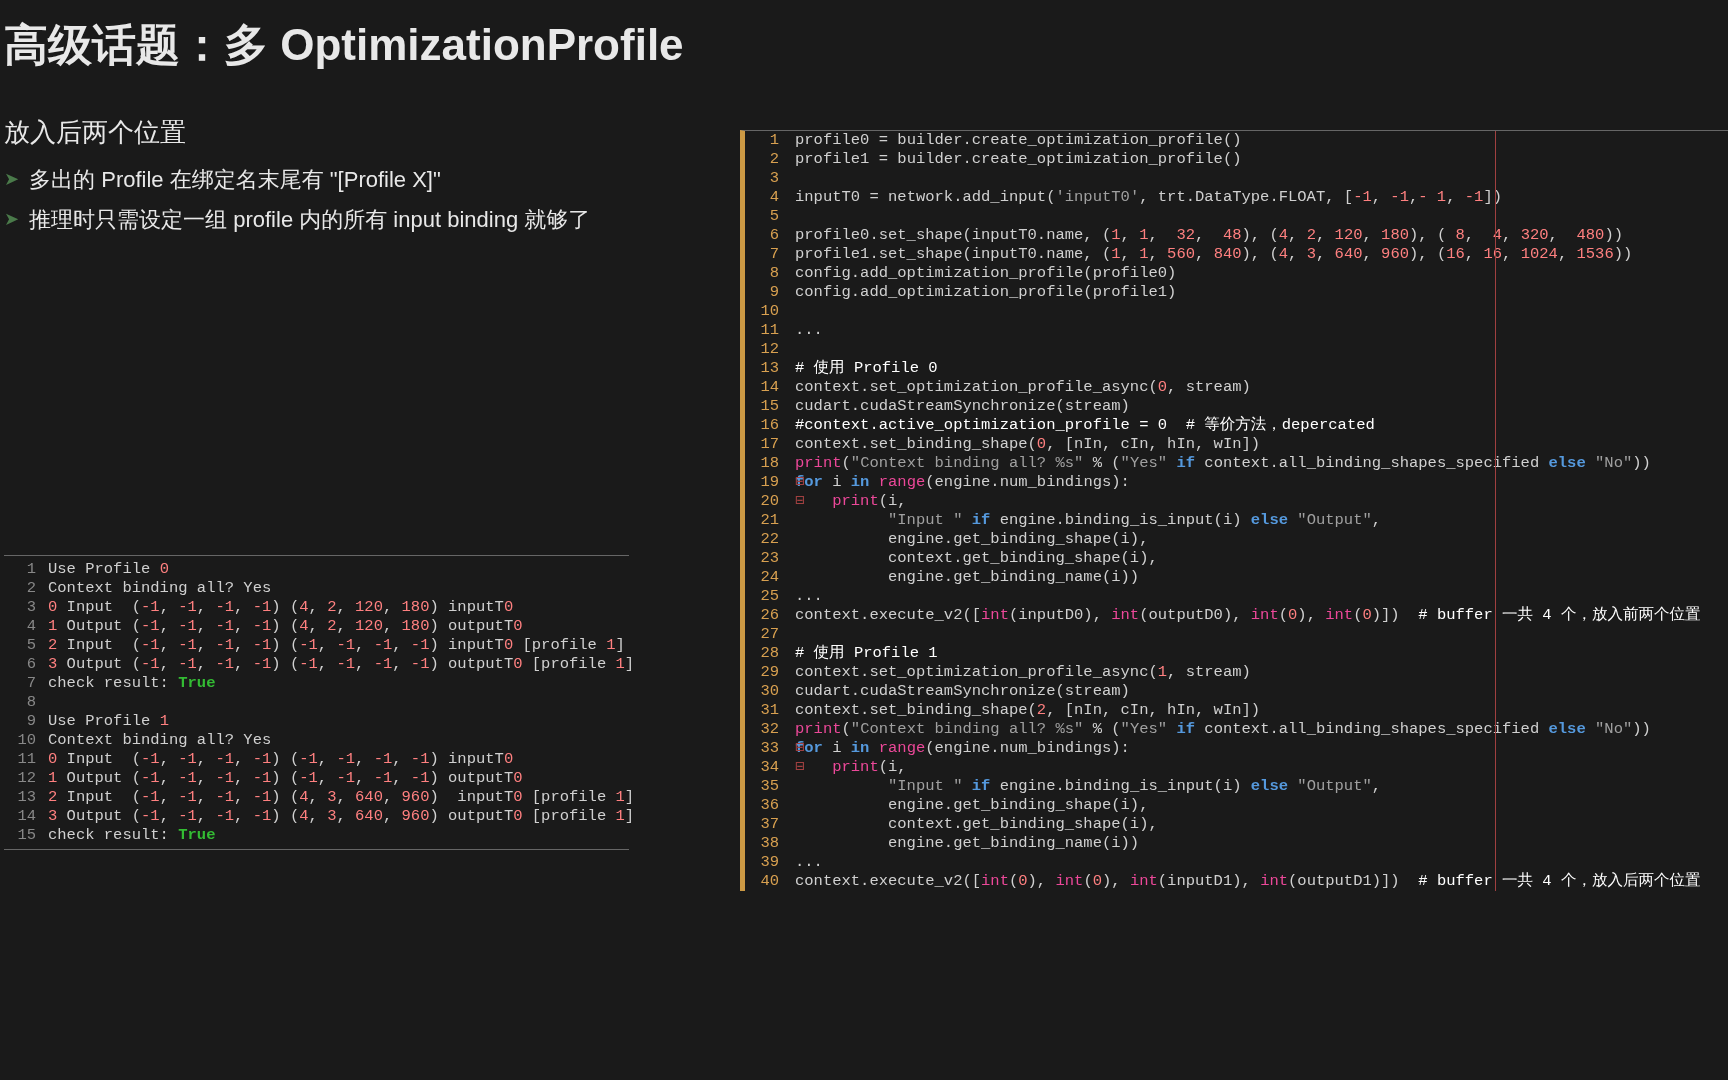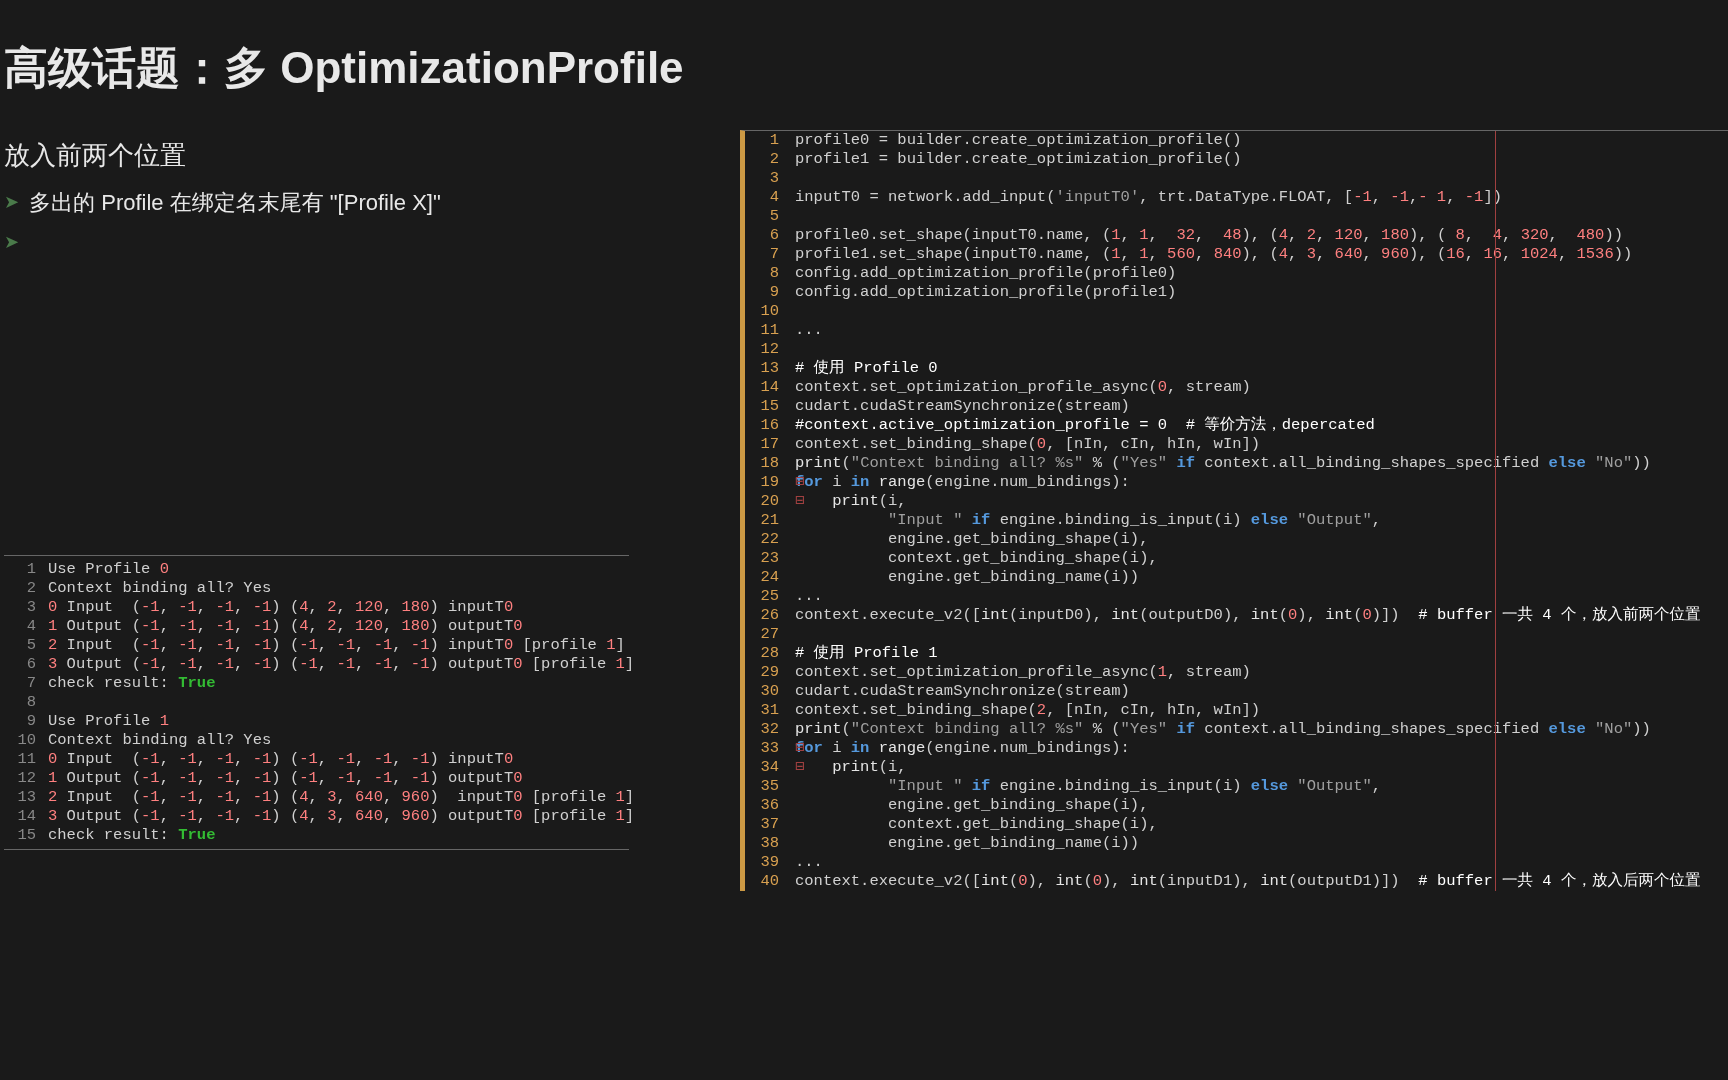--- a/index.html
+++ b/index.html
@@ -8,21 +8,21 @@
   color: #e8e8e8;
   font-family: "Microsoft YaHei", "Segoe UI", Arial, sans-serif;
   width: 1728px;
   height: 1080px;
   overflow: hidden;
   position: relative;
 }
 .title {
   font-size: 44px;
   font-weight: bold;
-  padding: 39px 0 20px 0;
+  padding: 16px 0 20px 0;
   margin-left: 0;
 }
 .subtitle {
   font-size: 26px;
   margin: 20px 0 15px 0;
 }
 .bullet-row {
   display: flex;
   align-items: flex-start;
   margin: 10px 0;
@@ -98,42 +98,43 @@
   padding-right: 16px;
   user-select: none;
   flex-shrink: 0;
 }
 .code-content {
   color: #d0d0d0;
 }
 .c-num { color: #ff8080; }
 .c-kw  { color: #5599dd; font-weight: bold; }
 .c-bl  { color: #33bb33; font-weight: bold; }
-.c-yl  { color: #e5e5e5; }
+.c-yl  { color: #ec4899; }
 .c-cm  { color: #ffffff; }
 .c-op  { color: #d0d0d0; }
 .c-str2 { color: #a0a0a0; }
 .fold-mark {
   color: #a04040;
   position: absolute;
   left: 50px;
 }
 </style>
 </head>
 <body>
 
 <div class="left-panel">
   <div class="left-content">
     <div class="title">高级话题：多 OptimizationProfile</div>
-    <div class="subtitle">放入前两个位置</div>
+    <div class="subtitle">放入后两个位置</div>
     <div class="bullet-row">
       <span class="bullet">➤</span>
       <span class="bullet-text">多出的 Profile 在绑定名末尾有 "[Profile X]"</span>
     </div>
     <div class="bullet-row">
       <span class="bullet">➤</span>
+      <span class="bullet-text">推理时只需设定一组 profile 内的所有 input binding 就够了</span>
     </div>
   </div>
 </div>
 
 <div class="small-code-panel code-block" id="small-code"><div class="code-line"><span class="gutter">1</span><span class="code-content">Use Profile <span class="c-num">0</span></span></div><div class="code-line"><span class="gutter">2</span><span class="code-content">Context binding all? Yes</span></div><div class="code-line"><span class="gutter">3</span><span class="code-content"><span class="c-num">0</span> Input  (<span class="c-num">-1</span>, <span class="c-num">-1</span>, <span class="c-num">-1</span>, <span class="c-num">-1</span>) (<span class="c-num">4</span>, <span class="c-num">2</span>, <span class="c-num">120</span>, <span class="c-num">180</span>) inputT<span class="c-num">0</span></span></div><div class="code-line"><span class="gutter">4</span><span class="code-content"><span class="c-num">1</span> Output (<span class="c-num">-1</span>, <span class="c-num">-1</span>, <span class="c-num">-1</span>, <span class="c-num">-1</span>) (<span class="c-num">4</span>, <span class="c-num">2</span>, <span class="c-num">120</span>, <span class="c-num">180</span>) outputT<span class="c-num">0</span></span></div><div class="code-line"><span class="gutter">5</span><span class="code-content"><span class="c-num">2</span> Input  (<span class="c-num">-1</span>, <span class="c-num">-1</span>, <span class="c-num">-1</span>, <span class="c-num">-1</span>) (<span class="c-num">-1</span>, <span class="c-num">-1</span>, <span class="c-num">-1</span>, <span class="c-num">-1</span>) inputT<span class="c-num">0</span> [profile <span class="c-num">1</span>]</span></div><div class="code-line"><span class="gutter">6</span><span class="code-content"><span class="c-num">3</span> Output (<span class="c-num">-1</span>, <span class="c-num">-1</span>, <span class="c-num">-1</span>, <span class="c-num">-1</span>) (<span class="c-num">-1</span>, <span class="c-num">-1</span>, <span class="c-num">-1</span>, <span class="c-num">-1</span>) outputT<span class="c-num">0</span> [profile <span class="c-num">1</span>]</span></div><div class="code-line"><span class="gutter">7</span><span class="code-content">check result: <span class="c-bl">True</span></span></div><div class="code-line"><span class="gutter">8</span><span class="code-content"></span></div><div class="code-line"><span class="gutter">9</span><span class="code-content">Use Profile <span class="c-num">1</span></span></div><div class="code-line"><span class="gutter">10</span><span class="code-content">Context binding all? Yes</span></div><div class="code-line"><span class="gutter">11</span><span class="code-content"><span class="c-num">0</span> Input  (<span class="c-num">-1</span>, <span class="c-num">-1</span>, <span class="c-num">-1</span>, <span class="c-num">-1</span>) (<span class="c-num">-1</span>, <span class="c-num">-1</span>, <span class="c-num">-1</span>, <span class="c-num">-1</span>) inputT<span class="c-num">0</span></span></div><div class="code-line"><span class="gutter">12</span><span class="code-content"><span class="c-num">1</span> Output (<span class="c-num">-1</span>, <span class="c-num">-1</span>, <span class="c-num">-1</span>, <span class="c-num">-1</span>) (<span class="c-num">-1</span>, <span class="c-num">-1</span>, <span class="c-num">-1</span>, <span class="c-num">-1</span>) outputT<span class="c-num">0</span></span></div><div class="code-line"><span class="gutter">13</span><span class="code-content"><span class="c-num">2</span> Input  (<span class="c-num">-1</span>, <span class="c-num">-1</span>, <span class="c-num">-1</span>, <span class="c-num">-1</span>) (<span class="c-num">4</span>, <span class="c-num">3</span>, <span class="c-num">640</span>, <span class="c-num">960</span>)  inputT<span class="c-num">0</span> [profile <span class="c-num">1</span>]</span></div><div class="code-line"><span class="gutter">14</span><span class="code-content"><span class="c-num">3</span> Output (<span class="c-num">-1</span>, <span class="c-num">-1</span>, <span class="c-num">-1</span>, <span class="c-num">-1</span>) (<span class="c-num">4</span>, <span class="c-num">3</span>, <span class="c-num">640</span>, <span class="c-num">960</span>) outputT<span class="c-num">0</span> [profile <span class="c-num">1</span>]</span></div><div class="code-line"><span class="gutter">15</span><span class="code-content">check result: <span class="c-bl">True</span></span></div></div>
 
 <div class="big-code-panel code-block" id="big-code"><div class="code-line" style="position: relative;"><span class="big-gutter">1</span><span class="code-content">profile0 <span class="c-op">=</span> builder.create_optimization_profile()</span></div><div class="code-line" style="position: relative;"><span class="big-gutter">2</span><span class="code-content">profile1 <span class="c-op">=</span> builder.create_optimization_profile()</span></div><div class="code-line" style="position: relative;"><span class="big-gutter">3</span><span class="code-content">&nbsp;</span></div><div class="code-line" style="position: relative;"><span class="big-gutter">4</span><span class="code-content">inputT0 <span class="c-op">=</span> network.add_input(<span class="c-str2">'inputT0'</span>, trt.DataType.FLOAT, [<span class="c-num">-1</span>, <span class="c-num">-1</span>,<span class="c-num">- 1</span>, <span class="c-num">-1</span>])</span></div><div class="code-line" style="position: relative;"><span class="big-gutter">5</span><span class="code-content">&nbsp;</span></div><div class="code-line" style="position: relative;"><span class="big-gutter">6</span><span class="code-content">profile0.set_shape(inputT0.name, (<span class="c-num">1</span>, <span class="c-num">1</span>,  <span class="c-num">32</span>,  <span class="c-num">48</span>), (<span class="c-num">4</span>, <span class="c-num">2</span>, <span class="c-num">120</span>, <span class="c-num">180</span>), ( <span class="c-num">8</span>,  <span class="c-num">4</span>, <span class="c-num">320</span>,  <span class="c-num">480</span>))</span></div><div class="code-line" style="position: relative;"><span class="big-gutter">7</span><span class="code-content">profile1.set_shape(inputT0.name, (<span class="c-num">1</span>, <span class="c-num">1</span>, <span class="c-num">560</span>, <span class="c-num">840</span>), (<span class="c-num">4</span>, <span class="c-num">3</span>, <span class="c-num">640</span>, <span class="c-num">960</span>), (<span class="c-num">16</span>, <span class="c-num">16</span>, <span class="c-num">1024</span>, <span class="c-num">1536</span>))</span></div><div class="code-line" style="position: relative;"><span class="big-gutter">8</span><span class="code-content">config.add_optimization_profile(profile0)</span></div><div class="code-line" style="position: relative;"><span class="big-gutter">9</span><span class="code-content">config.add_optimization_profile(profile1)</span></div><div class="code-line" style="position: relative;"><span class="big-gutter">10</span><span class="code-content">&nbsp;</span></div><div class="code-line" style="position: relative;"><span class="big-gutter">11</span><span class="code-content">...</span></div><div class="code-line" style="position: relative;"><span class="big-gutter">12</span><span class="code-content">&nbsp;</span></div><div class="code-line" style="position: relative;"><span class="big-gutter">13</span><span class="code-content"><span class="c-cm"># 使用 Profile 0</span></span></div><div class="code-line" style="position: relative;"><span class="big-gutter">14</span><span class="code-content">context.set_optimization_profile_async(<span class="c-num">0</span>, stream)</span></div><div class="code-line" style="position: relative;"><span class="big-gutter">15</span><span class="code-content">cudart.cudaStreamSynchronize(stream)</span></div><div class="code-line" style="position: relative;"><span class="big-gutter">16</span><span class="code-content"><span class="c-cm">#context.active_optimization_profile = 0  # 等价方法，depercated</span></span></div><div class="code-line" style="position: relative;"><span class="big-gutter">17</span><span class="code-content">context.set_binding_shape(<span class="c-num">0</span>, [nIn, cIn, hIn, wIn])</span></div><div class="code-line" style="position: relative;"><span class="big-gutter">18</span><span class="code-content"><span class="c-yl">print</span>(<span class="c-str2">"Context binding all? %s"</span> <span class="c-op">%</span> (<span class="c-str2">"Yes"</span> <span class="c-kw">if</span> context.all_binding_shapes_specified <span class="c-kw">else</span> <span class="c-str2">"No"</span>))</span></div><div class="code-line" style="position: relative;"><span class="big-gutter">19</span><span class="fold-mark">⊟</span><span class="code-content"><span class="c-kw">for</span> i <span class="c-kw">in</span> <span class="c-yl">range</span>(engine.num_bindings):</span></div><div class="code-line" style="position: relative;"><span class="big-gutter">20</span><span class="fold-mark">⊟</span><span class="code-content">    <span class="c-yl">print</span>(i,</span></div><div class="code-line" style="position: relative;"><span class="big-gutter">21</span><span class="code-content">          <span class="c-str2">"Input "</span> <span class="c-kw">if</span> engine.binding_is_input(i) <span class="c-kw">else</span> <span class="c-str2">"Output"</span>,</span></div><div class="code-line" style="position: relative;"><span class="big-gutter">22</span><span class="code-content">          engine.get_binding_shape(i),</span></div><div class="code-line" style="position: relative;"><span class="big-gutter">23</span><span class="code-content">          context.get_binding_shape(i),</span></div><div class="code-line" style="position: relative;"><span class="big-gutter">24</span><span class="code-content">          engine.get_binding_name(i))</span></div><div class="code-line" style="position: relative;"><span class="big-gutter">25</span><span class="code-content">...</span></div><div class="code-line" style="position: relative;"><span class="big-gutter">26</span><span class="code-content">context.execute_v2([<span class="c-yl">int</span>(inputD0), <span class="c-yl">int</span>(outputD0), <span class="c-yl">int</span>(<span class="c-num">0</span>), <span class="c-yl">int</span>(<span class="c-num">0</span>)])  <span class="c-cm"># buffer 一共 4 个，放入前两个位置</span></span></div><div class="code-line" style="position: relative;"><span class="big-gutter">27</span><span class="code-content">&nbsp;</span></div><div class="code-line" style="position: relative;"><span class="big-gutter">28</span><span class="code-content"><span class="c-cm"># 使用 Profile 1</span></span></div><div class="code-line" style="position: relative;"><span class="big-gutter">29</span><span class="code-content">context.set_optimization_profile_async(<span class="c-num">1</span>, stream)</span></div><div class="code-line" style="position: relative;"><span class="big-gutter">30</span><span class="code-content">cudart.cudaStreamSynchronize(stream)</span></div><div class="code-line" style="position: relative;"><span class="big-gutter">31</span><span class="code-content">context.set_binding_shape(<span class="c-num">2</span>, [nIn, cIn, hIn, wIn])</span></div><div class="code-line" style="position: relative;"><span class="big-gutter">32</span><span class="code-content"><span class="c-yl">print</span>(<span class="c-str2">"Context binding all? %s"</span> <span class="c-op">%</span> (<span class="c-str2">"Yes"</span> <span class="c-kw">if</span> context.all_binding_shapes_specified <span class="c-kw">else</span> <span class="c-str2">"No"</span>))</span></div><div class="code-line" style="position: relative;"><span class="big-gutter">33</span><span class="fold-mark">⊟</span><span class="code-content"><span class="c-kw">for</span> i <span class="c-kw">in</span> <span class="c-yl">range</span>(engine.num_bindings):</span></div><div class="code-line" style="position: relative;"><span class="big-gutter">34</span><span class="fold-mark">⊟</span><span class="code-content">    <span class="c-yl">print</span>(i,</span></div><div class="code-line" style="position: relative;"><span class="big-gutter">35</span><span class="code-content">          <span class="c-str2">"Input "</span> <span class="c-kw">if</span> engine.binding_is_input(i) <span class="c-kw">else</span> <span class="c-str2">"Output"</span>,</span></div><div class="code-line" style="position: relative;"><span class="big-gutter">36</span><span class="code-content">          engine.get_binding_shape(i),</span></div><div class="code-line" style="position: relative;"><span class="big-gutter">37</span><span class="code-content">          context.get_binding_shape(i),</span></div><div class="code-line" style="position: relative;"><span class="big-gutter">38</span><span class="code-content">          engine.get_binding_name(i))</span></div><div class="code-line" style="position: relative;"><span class="big-gutter">39</span><span class="code-content">...</span></div><div class="code-line" style="position: relative;"><span class="big-gutter">40</span><span class="code-content">context.execute_v2([<span class="c-yl">int</span>(<span class="c-num">0</span>), <span class="c-yl">int</span>(<span class="c-num">0</span>), <span class="c-yl">int</span>(inputD1), <span class="c-yl">int</span>(outputD1)])  <span class="c-cm"># buffer 一共 4 个，放入后两个位置</span></span></div></div>
 
 </body></html>

